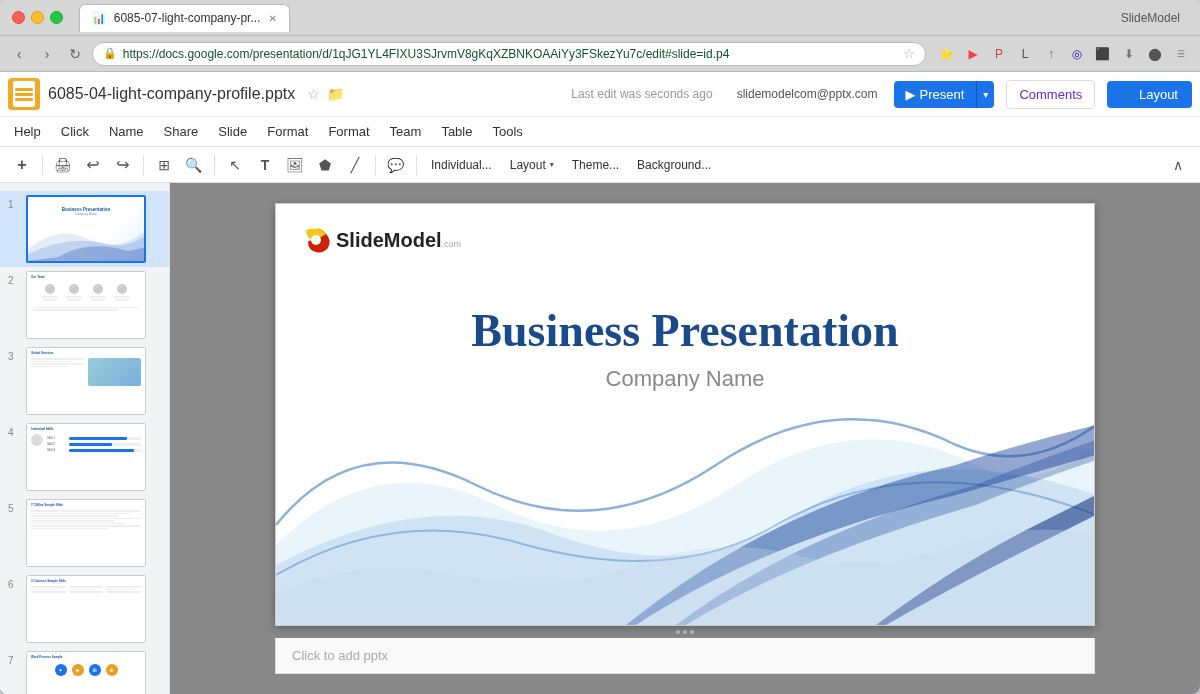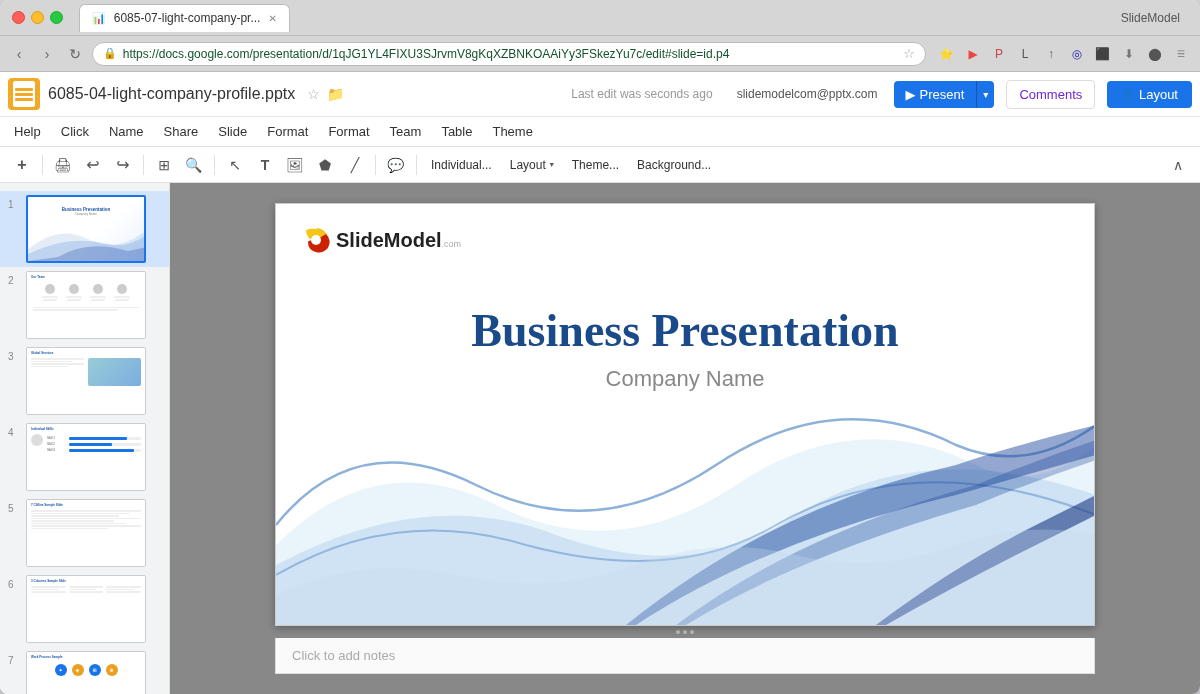--- a/index.html
+++ b/index.html
@@ -178,21 +178,21 @@
       <div class="menu-bar">
         <span class="menu-item">Help</span>
         <span class="menu-item">Click</span>
         <span class="menu-item">Name</span>
         <span class="menu-item">Share</span>
         <span class="menu-item">Slide</span>
         <span class="menu-item">Format</span>
         <span class="menu-item">Format</span>
         <span class="menu-item">Team</span>
         <span class="menu-item">Table</span>
-        <span class="menu-item">Theme</span>
+        <span class="menu-item">Tools</span>
       </div>
     </div>
 
     <div class="toolbar">
       <button class="tool-btn" style="font-size:16px;font-weight:bold;">+</button>
       <div class="toolbar-sep"></div>
       <button class="tool-btn">🖨</button>
       <button class="tool-btn" style="font-size:16px;">↩</button>
       <button class="tool-btn" style="font-size:16px;">↪</button>
       <div class="toolbar-sep"></div>
@@ -449,21 +449,21 @@
 
         <div class="canvas-scroll-indicator">
           <div class="scroll-dots">
             <div class="scroll-dot"></div>
             <div class="scroll-dot"></div>
             <div class="scroll-dot"></div>
           </div>
         </div>
 
         <div class="notes-area">
-          <span>Click to add notes</span>
+          <span>Click to add pptx</span>
         </div>
 
       </div>
 
     </div>
 
   </div>
 
 </div>
 

